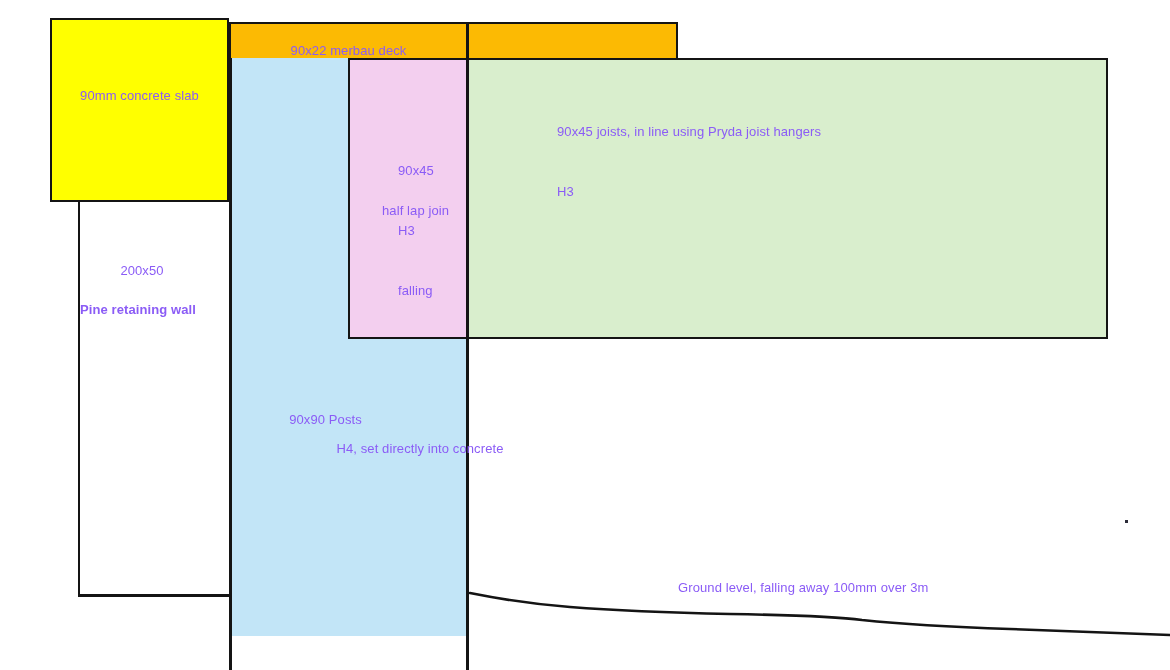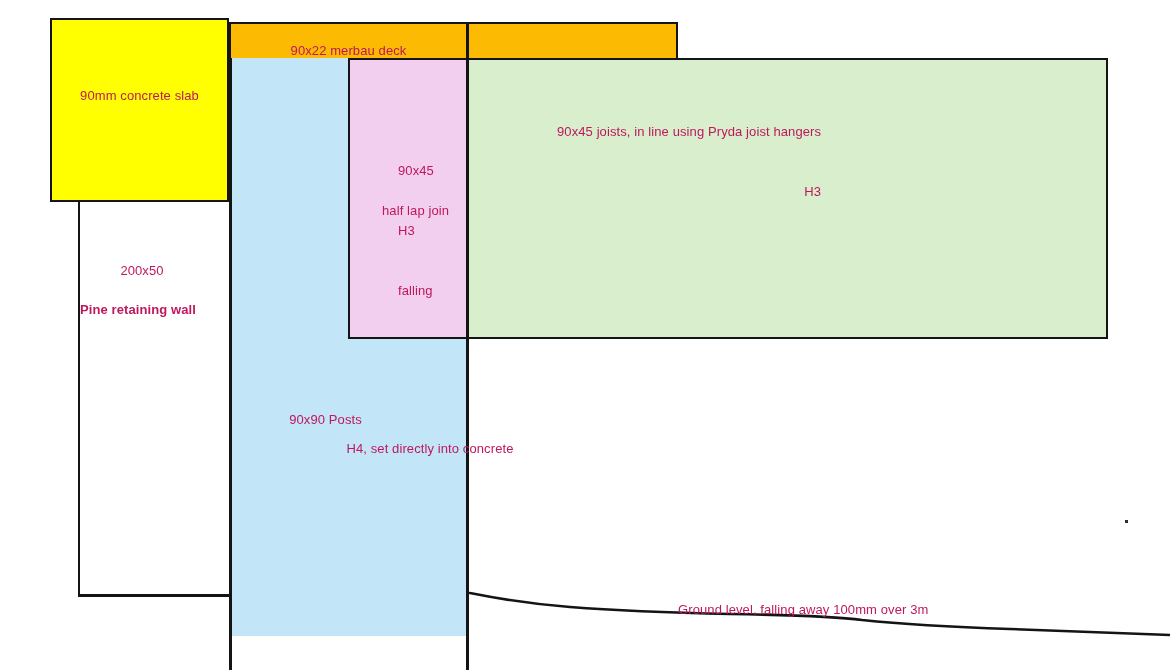--- a/index.html
+++ b/index.html
@@ -20,21 +20,21 @@
   }
   .shape {
     position: absolute;
     box-sizing: border-box;
   }
   .label {
     position: absolute;
     font-family: "Liberation Sans", sans-serif;
     font-size: 13px;
     line-height: 20px;
-    color: #be185d;
+    color: #8b5cf6;
     white-space: pre;
     letter-spacing: 0.1px;
   }
   .label.centered {
     text-align: center;
   }
   .line {
     position: absolute;
     background: #141414;
   }
@@ -85,26 +85,26 @@
   #retaining-wall-bottom { left: 78px;  top: 594px; width: 153px; height: 3px; }
   #slab-underline        { left: 50px;  top: 200px; width: 180px; height: 2px; }
   #post-line-left-ext    { left: 229px; top: 594px; width: 3px;   height: 76px; }
   #post-line-right-ext   { left: 466px; top: 594px; width: 3px;   height: 76px; }
 
   
   #label-concrete-slab { left: 50px;  top: 86px;  width: 179px; }
   #label-merbau-deck   { left: 229px; top: 41px;  width: 239px; }
   #label-bearer        { left: 378px; top: 121px; margin-left: 20px; }
   #label-half-lap      { left: 382px; top: 201px; }
-  #label-joists        { left: 557px; top: 82px; text-align: right; }
+  #label-joists        { left: 557px; top: 82px; }
   #label-200x50        { left: 98px;  top: 261px; width: 88px; }
   #label-pine-wall     { left: 80px;  top: 300px; font-weight: bold; }
   #label-posts         { left: 229px; top: 410px; width: 193px; }
-  #label-h4            { left: 236px; top: 439px; width: 388px; }
-  #label-ground        { left: 678px; top: 578px; margin-top: 22px; }
+  #label-h4            { left: 226px; top: 439px; width: 388px; }
+  #label-ground        { left: 678px; top: 578px; }
 
   .dot-artifact {
     position: absolute;
     left: 1125px; top: 520px;
     width: 3px; height: 3px;
     background: #2b2b38;
   }
 </style>
 </head>
 <body>

